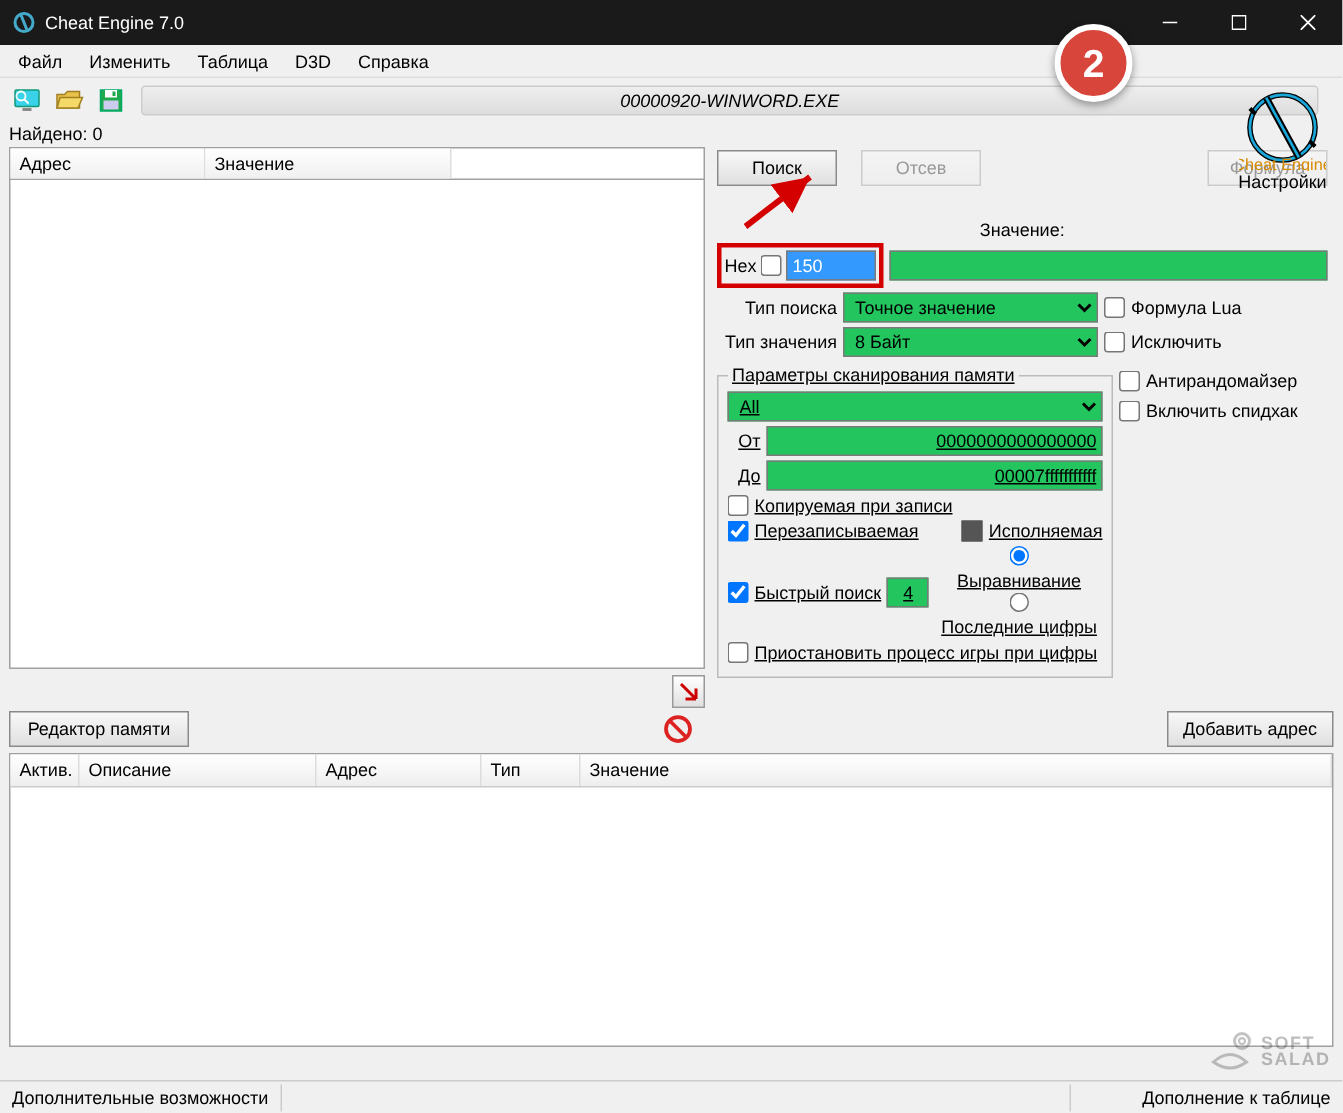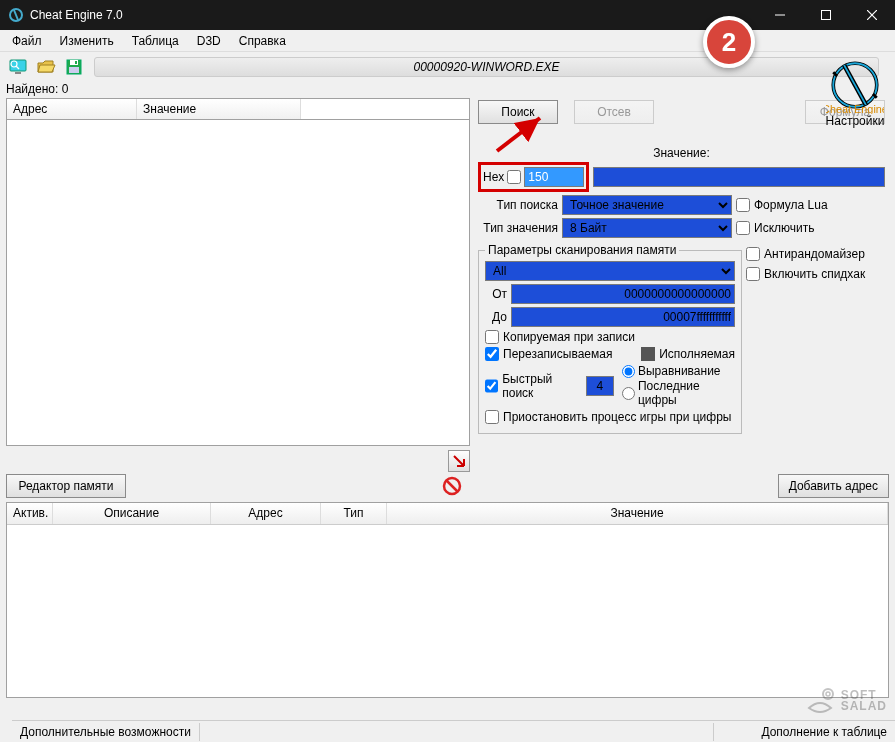--- a/index.html
+++ b/index.html
@@ -26,37 +26,37 @@
 .results-header{display:flex;border:1px solid #a0a0a0;background:#fff;height:22px;}
 .results-header .col{padding:3px 6px;border-right:1px solid #ddd;background:linear-gradient(#fff,#f0f0f0);font-size:12px;}
 .results-body{flex:1;border:1px solid #a0a0a0;border-top:none;background:#fff;}
 .arrow-btn{width:22px;height:22px;border:1px solid #999;background:linear-gradient(#fff,#e0e0e0);align-self:flex-end;margin-top:4px;display:flex;align-items:center;justify-content:center;}
 
 .right-panel{flex:1;padding:2px 4px;}
 .btn{display:inline-block;min-width:80px;height:24px;border:1px solid #8a8a8a;background:linear-gradient(#f8f8f8,#e0e0e0);text-align:center;line-height:22px;padding:0 10px;cursor:default;font-size:12px;}
 .btn:disabled,.btn.disabled{color:#999;background:linear-gradient(#f4f4f4,#eee);border-color:#ccc;}
 .row{display:flex;align-items:center;margin-bottom:3px;gap:4px;}
 .lbl{text-align:right;font-size:12px;white-space:nowrap;}
-input[type=text],select{height:20px;border:1px solid #7a7a7a;background:#1d4ed8;padding:0 3px;font-size:12px;}
+input[type=text],select{height:20px;border:1px solid #7a7a7a;background:#22c55e;padding:0 3px;font-size:12px;}
 input[type=checkbox]{width:14px;height:14px;}
-fieldset{border:1px solid #bbb;padding:4px 6px 6px;margin-top:2px;}
+fieldset{border:1px solid #bbb;padding:4px 6px 6px;margin-top:2px;text-decoration:underline;}
 fieldset legend{font-size:12px;padding:0 3px;}
-.radio-row{display:flex;align-items:center;gap:3px;font-size:12px;}
+.radio-row{display:flex;align-items:center;gap:3px;font-size:12px;flex-direction:column;}
 
 .highlight-box{border:3px solid #d40000;padding:2px;display:flex;align-items:center;gap:3px;}
 
 .mem-editor-row{display:flex;align-items:center;padding:2px 6px;gap:4px;}
 .mem-editor-row .spacer{flex:1;}
 .noicon{width:24px;height:24px;display:flex;align-items:center;justify-content:center;}
 
 .address-list{margin:2px 6px;border:1px solid #a0a0a0;background:#fff;height:196px;}
-.address-list .hdr{display:flex;background:linear-gradient(#fff,#eee);border-bottom:1px solid #ccc;height:22px;text-align:center;}
+.address-list .hdr{display:flex;background:linear-gradient(#fff,#eee);border-bottom:1px solid #ccc;height:22px;}
 .address-list .hdr .col{padding:3px 6px;border-right:1px solid #ddd;font-size:12px;}
 
-.statusbar{position:absolute;bottom:0;left:0;right:0;height:22px;background:#f0f0f0;border-top:1px solid #ccc;display:flex;align-items:center;font-size:12px;margin-left:12px;}
+.statusbar{position:absolute;bottom:0;left:0;right:0;height:22px;background:#f0f0f0;border-top:1px solid #ccc;display:flex;align-items:center;font-size:12px;}
 .statusbar .cell{padding:2px 8px;border-right:1px solid #ccc;}
 .statusbar .cell.right{margin-left:auto;border-right:none;border-left:1px solid #ccc;padding-left:47px;}
 
 .callout{position:absolute;right:140px;top:16px;width:52px;height:52px;border-radius:50%;background:#d8453b;border:4px solid #fff;box-shadow:0 2px 6px rgba(0,0,0,.4);display:flex;align-items:center;justify-content:center;color:#fff;font-size:26px;font-weight:bold;}
 .red-arrow{position:absolute;pointer-events:none;}
 .softsalad{position:absolute;right:8px;bottom:24px;opacity:.35;font-size:22px;font-weight:bold;color:#444;display:flex;align-items:center;gap:4px;letter-spacing:1px;}
 </style>
 </head>
 <body>
 

